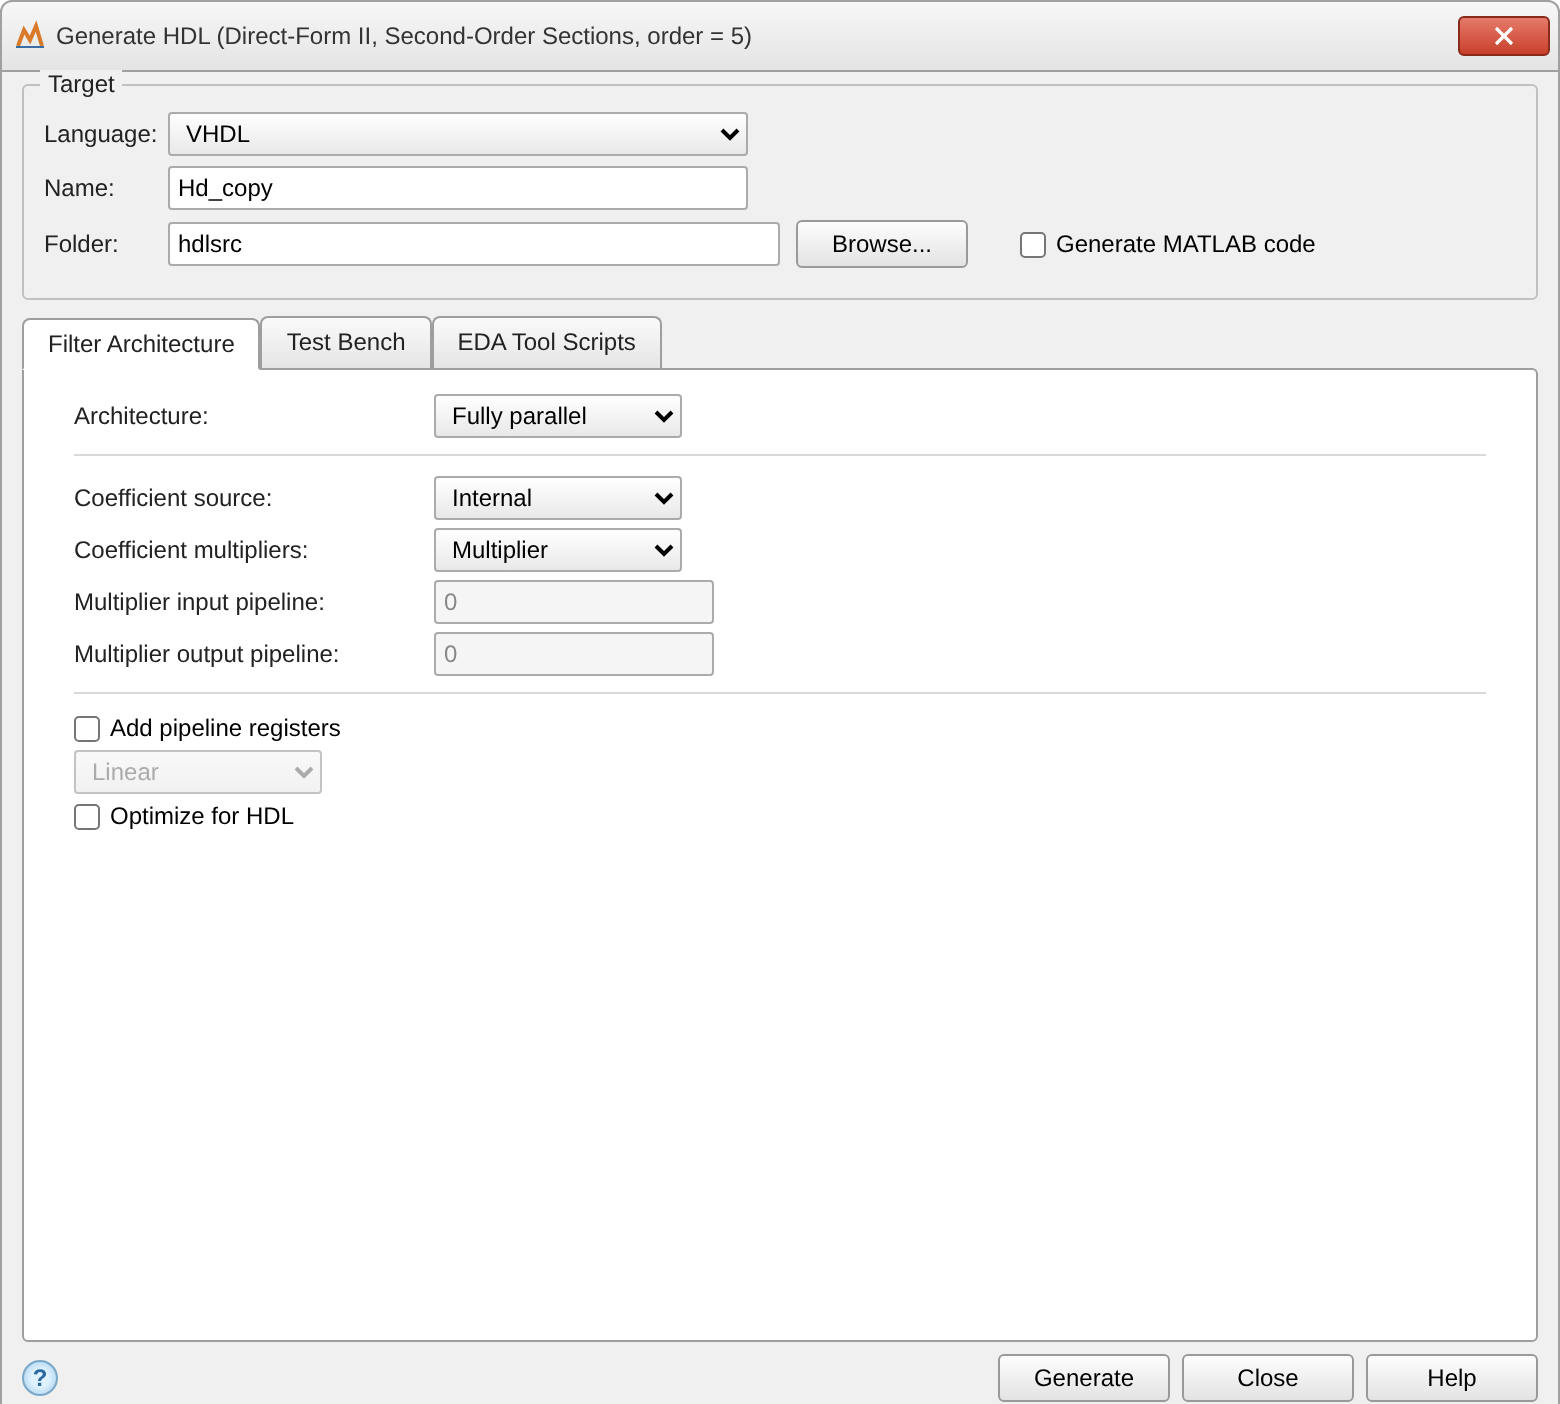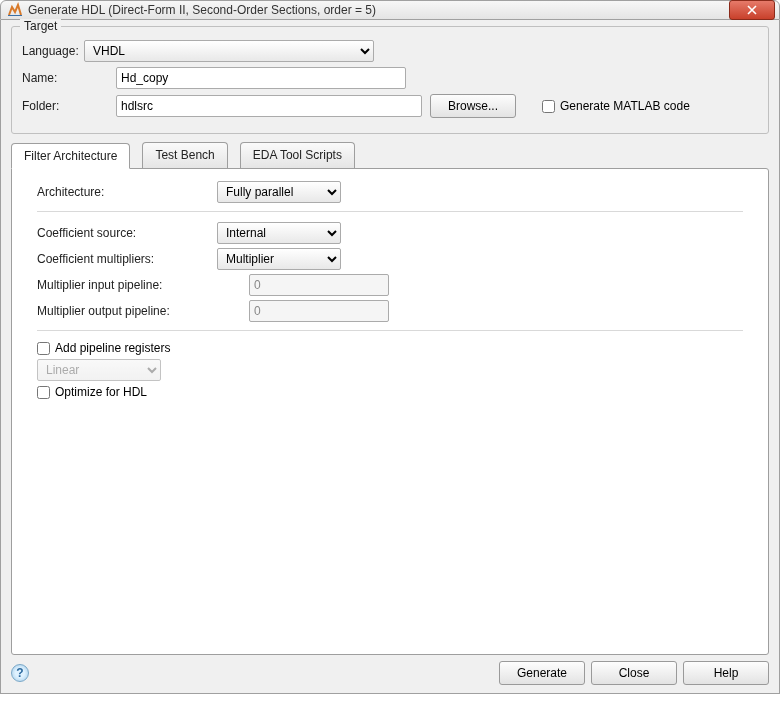--- a/index.html
+++ b/index.html
@@ -1,37 +1,37 @@
 <!DOCTYPE html>
 <html><head>
 <meta charset="utf-8">
 <style>
 * { box-sizing: border-box; margin: 0; padding: 0; }
 body { font-family: "Segoe UI", Tahoma, sans-serif; font-size: 12px; background: #fff; width: 780px; height: 702px; overflow: hidden; }
-.titlebar { height: 20px; background: linear-gradient(#f7f7f7, #e4e4e4); border: 1px solid #a0a0a0; border-radius: 6px 6px 0 0; display: flex; align-items: center; padding: 0 4px 0 6px; }
+.titlebar { height: 36px; background: linear-gradient(#f7f7f7, #e4e4e4); border: 1px solid #a0a0a0; border-radius: 6px 6px 0 0; display: flex; align-items: center; padding: 0 4px 0 6px; }
 .titlebar .icon { width: 16px; height: 16px; margin-right: 5px; }
 .titlebar .title { flex: 1; color: #333; font-size: 12px; }
 .close-btn { width: 46px; height: 20px; background: linear-gradient(#e67a6a, #c8402b); border: 1px solid #8a2a1a; border-radius: 3px; display: flex; align-items: center; justify-content: center; cursor: pointer; }
 .close-btn svg { width: 10px; height: 10px; }
 .body { background: #f0f0f0; border: 1px solid #a0a0a0; border-top: none; height: 674px; padding: 6px 10px 8px 10px; display: flex; flex-direction: column; }
 .fieldset { border: 1px solid #c0c0c0; border-radius: 3px; padding: 8px 10px 10px 10px; margin-bottom: 6px; position: relative; }
 .fieldset-legend { position: absolute; top: -8px; left: 8px; background: #f0f0f0; padding: 0 4px; font-size: 12px; color: #222; }
 .row { display: flex; align-items: center; margin: 5px 0; }
 .lbl { width: 62px; color: #222; }
 select, input[type="text"] { height: 22px; border: 1px solid #ababab; background: linear-gradient(#fff, #e8e8e8); padding: 2px 4px; font-family: inherit; font-size: 12px; border-radius: 2px; }
-input[type="text"] { background: #fff; margin-left: 32px; }
+input[type="text"] { background: #fff; }
 select.wide { width: 290px; }
 input.wide { width: 290px; }
 input.wider { width: 306px; }
 .btn { height: 24px; background: linear-gradient(#fdfdfd, #e3e3e3); border: 1px solid #9a9a9a; border-radius: 3px; padding: 0 12px; font-family: inherit; font-size: 12px; cursor: pointer; }
 .chk { display: inline-flex; align-items: center; gap: 5px; }
 .chk input { width: 13px; height: 13px; }
 .tab-container { flex: 1; display: flex; flex-direction: column; margin-top: 2px; }
 .tabs { display: flex; position: relative; z-index: 2; }
-.tab { background: linear-gradient(#fafafa, #e5e5e5); border: 1px solid #9e9e9e; border-bottom: none; border-radius: 4px 4px 0 0; padding: 5px 12px; margin-right: 12px; cursor: pointer; font-size: 12px; color: #222; }
+.tab { background: linear-gradient(#fafafa, #e5e5e5); border: 1px solid #9e9e9e; border-bottom: none; border-radius: 4px 4px 0 0; padding: 5px 12px; margin-right: 0px; cursor: pointer; font-size: 12px; color: #222; }
 .tab.active { background: #fff; border-bottom: 1px solid #fff; position: relative; top: 1px; }
 .tab-panel { flex: 1; background: #fff; border: 1px solid #9e9e9e; padding: 8px 25px; margin-top: 0; border-radius: 0 3px 3px 3px; }
 .prow { display: flex; align-items: center; margin: 4px 0; }
 .plbl { width: 180px; color: #222; }
 select.med { width: 124px; }
 input.num { width: 140px; background: #f5f5f5; color: #888; }
 .hr { border: none; border-top: 1px solid #d9d9d9; margin: 8px 0 10px 0; }
 .footer { display: flex; align-items: center; padding-top: 6px; }
 .help-icon { width: 18px; height: 18px; border-radius: 50%; background: radial-gradient(#dff2ff 40%, #9fc9e6); border: 1px solid #7aa8c8; display: flex; align-items: center; justify-content: center; color: #2d6a9f; font-weight: bold; font-size: 12px; }
 .footer .spacer { flex: 1; }

